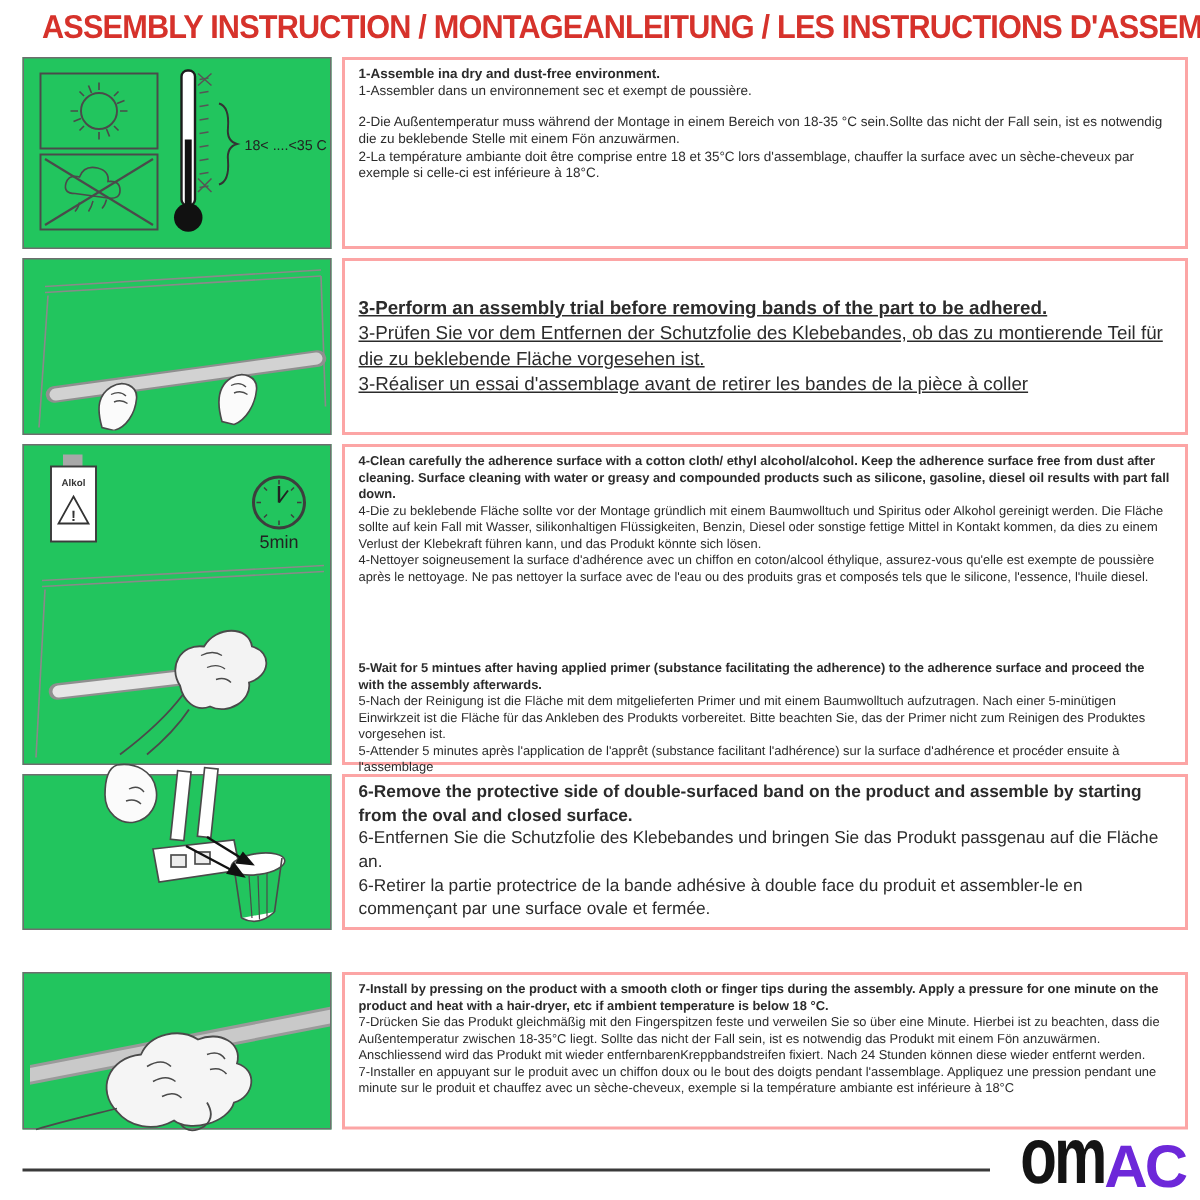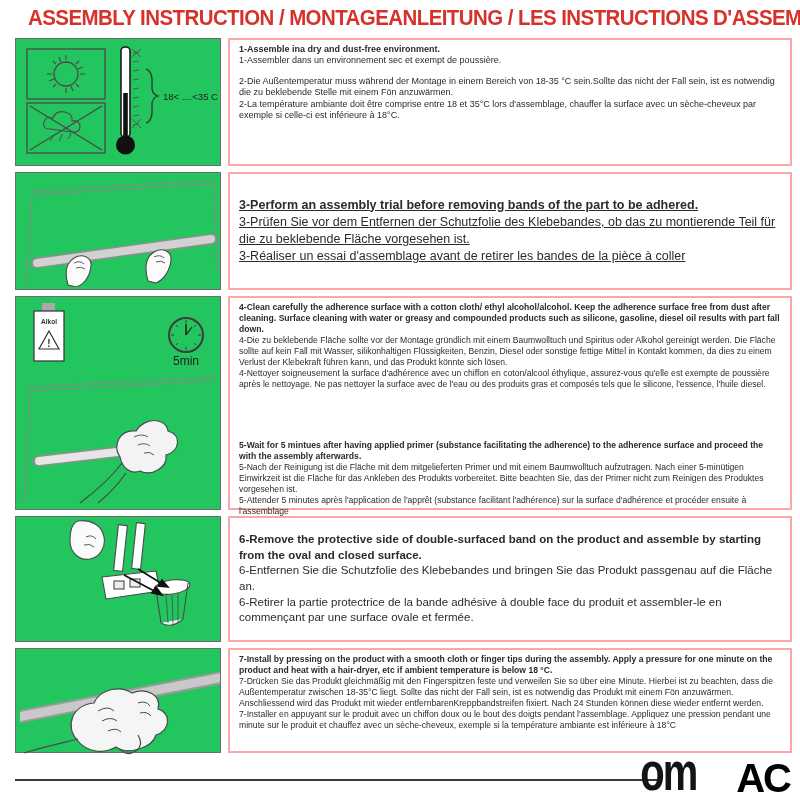--- a/index.html
+++ b/index.html
@@ -15,28 +15,28 @@
           display:flex;flex-direction:column;justify-content:center;background:#fff;}
   .sec+.sec{margin-top:9px;}
   .en{font-weight:bold;}
   .fs9{font-size:9px;line-height:1.27;}
   .fs13{font-size:12.5px;line-height:1.38;}
   .fs86{font-size:8.6px;line-height:1.28;}
   .fs115{font-size:11.5px;line-height:1.36;}
   #row1{top:38px;height:128px;}
   #row2{top:172px;height:118px;text-decoration:underline;}
   #row3{top:296px;height:214px;}
-  #row4{top:516px;height:126px;}
+  #row4{top:516px;height:104px;}
   #row5{top:648px;height:105px;}
   .footer-rule{position:absolute;left:15px;top:779px;width:645px;height:1.5px;background:#3a3a3a;}
   .logo{position:absolute;right:10px;top:758px;font-size:40px;font-weight:bold;
         letter-spacing:-2px;line-height:1;white-space:nowrap;}
   .logo-om{display:inline-block;text-transform:lowercase;transform:scaleY(1.33);
            transform-origin:50% 100%;color:#141414;}
-  .logo-ac{color:#000000;margin-left:40px;}
+  .logo-ac{color:#6d28d9;}
   svg text{font-family:"Liberation Sans",sans-serif;}
 </style>
 </head>
 <body>
 
 <div class="page">
 
   <div class="title">ASSEMBLY INSTRUCTION / MONTAGEANLEITUNG / LES INSTRUCTIONS D'ASSEMBLAGE</div>
 
   <div class="row" id="row1">

